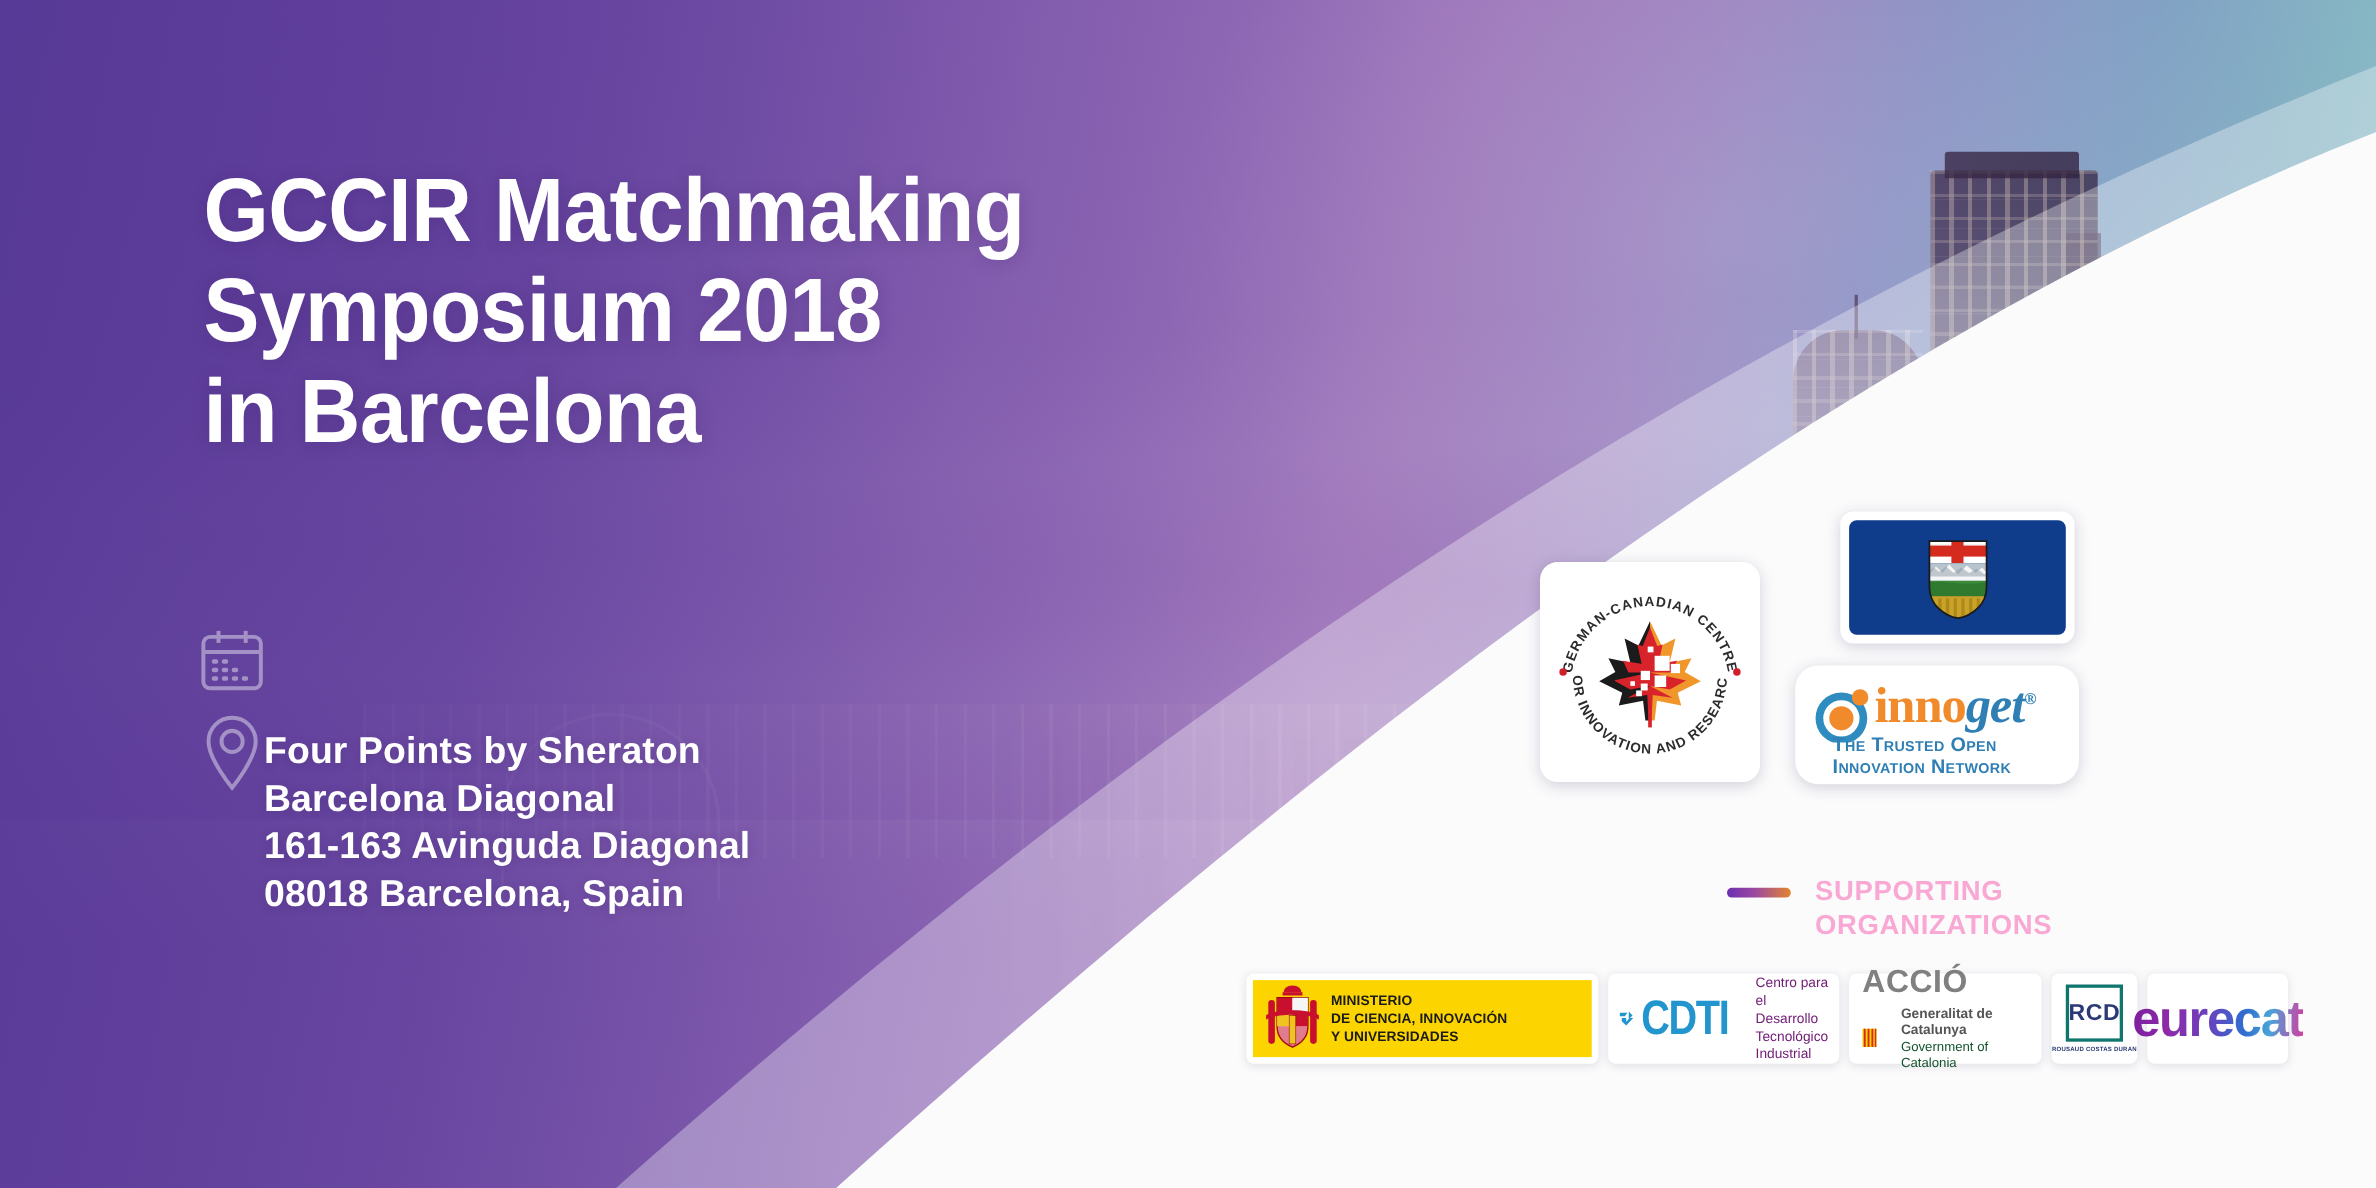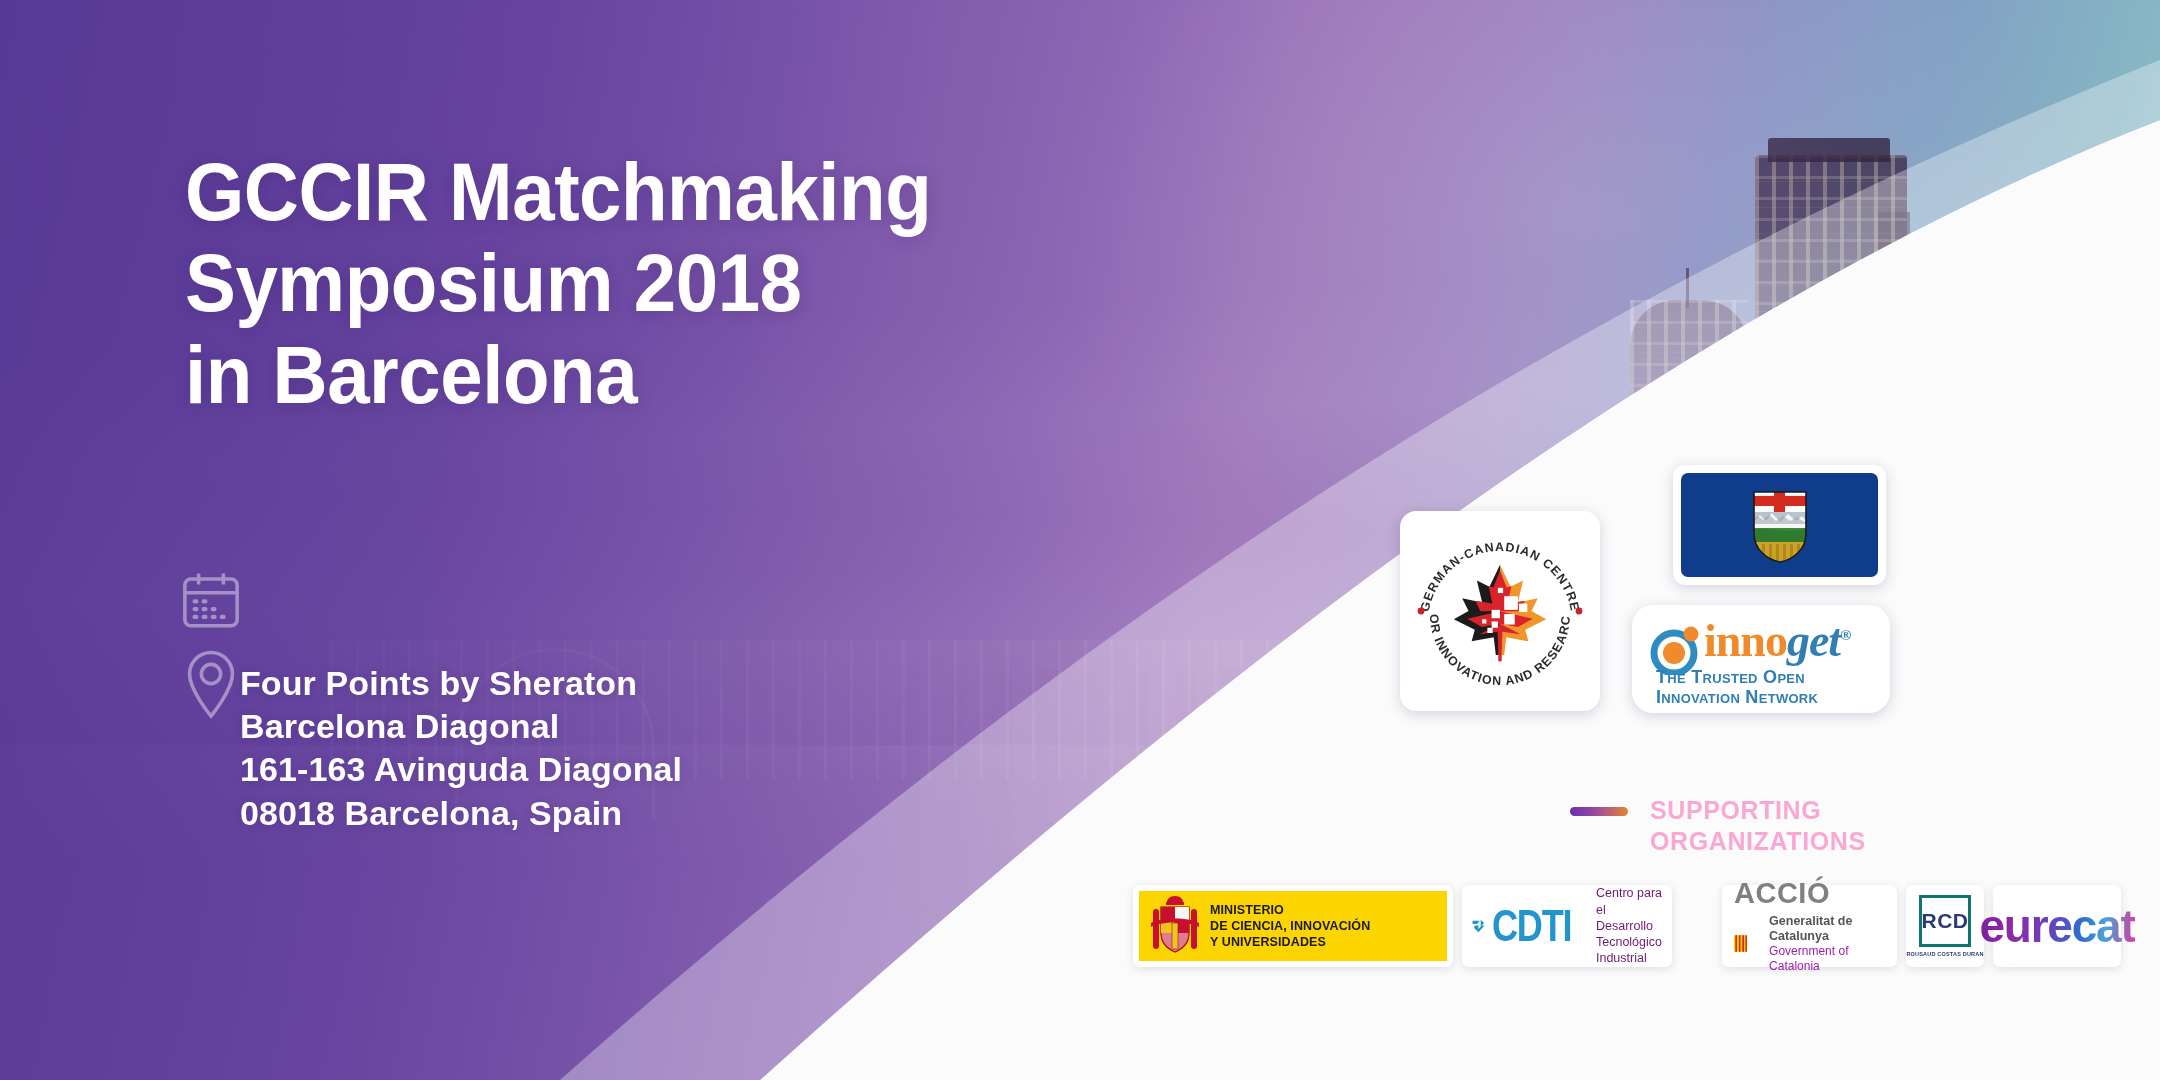--- a/index.html
+++ b/index.html
@@ -185,21 +185,21 @@
     font-weight:bold; font-size:46px; line-height:1;
     color:#f08a2a; letter-spacing:-1px;
   }
   .inno-get {
     font-family:"Liberation Serif", serif;
     font-style:italic; font-weight:bold;
     color:#2f7fb5;
   }
   .inno-reg { font-size:15px; color:#2f7fb5; vertical-align:super; }
   .inno-tag {
-    position:absolute; left:24px; top:62px;
+    position:absolute; left:34px; top:62px;
     color:#2f7fb5;
     font-size:18px; font-weight:bold;
     letter-spacing:.3px; line-height:1.12;
     font-variant:small-caps;
   }
 
   
   .support {
     position:absolute; left:1570px; top:795px;
     display:flex; align-items:flex-start; gap:22px;
@@ -226,25 +226,25 @@
     display:flex; align-items:center; gap:9px; padding:0 10px;
   }
   .min-text { font-size:12.5px; line-height:1.28; color:#1a1a1a; font-weight:600; letter-spacing:.1px; }
   .sp-cdti { width:210px; height:82px; gap:7px; padding:0 10px; }
   .cdti-word {
     font-size:44px; font-weight:bold; color:#2295cf;
     letter-spacing:-1.5px; transform:scaleX(.82); transform-origin:left center;
     font-family:"Liberation Sans", sans-serif; line-height:1;
   }
   .cdti-text { font-size:12.5px; line-height:1.3; color:#701a75; }
-  .sp-accio { width:175px; height:82px; flex-direction:column; justify-content:center; padding-left:12px; align-items:flex-start;margin-left:41px; }
+  .sp-accio { width:175px; height:82px; flex-direction:column; justify-content:center; padding-left:12px; align-items:flex-start; }
   .accio-word { font-size:29px; font-weight:bold; color:#808080; letter-spacing:.5px; line-height:1; }
   .accio-sub { display:flex; align-items:center; gap:22px; margin-top:6px; }
   .accio-t1 { font-size:12.5px; font-weight:bold; color:#555; line-height:1.2; }
-  .accio-t2 { font-size:12px; color:#a21caf; line-height:1.2; }
+  .accio-t2 { font-size:12px; color:#14532d; line-height:1.2; }
   .sp-rcd { width:78px; height:82px; flex-direction:column; justify-content:center; }
   .rcd-box {
     border:3px solid #0f766e; width:52px; height:52px;
     display:flex; align-items:center; justify-content:center;
     font-size:21px; font-weight:bold; color:#2b3a77; letter-spacing:.5px;
   }
   .rcd-sub { font-size:5.5px; color:#2b3a77; margin-top:4px; letter-spacing:.2px; font-weight:bold; }
   .sp-eurecat { width:128px; height:82px; }
   .eurecat-word {
     font-size:46px; font-weight:bold; letter-spacing:-1.2px;

